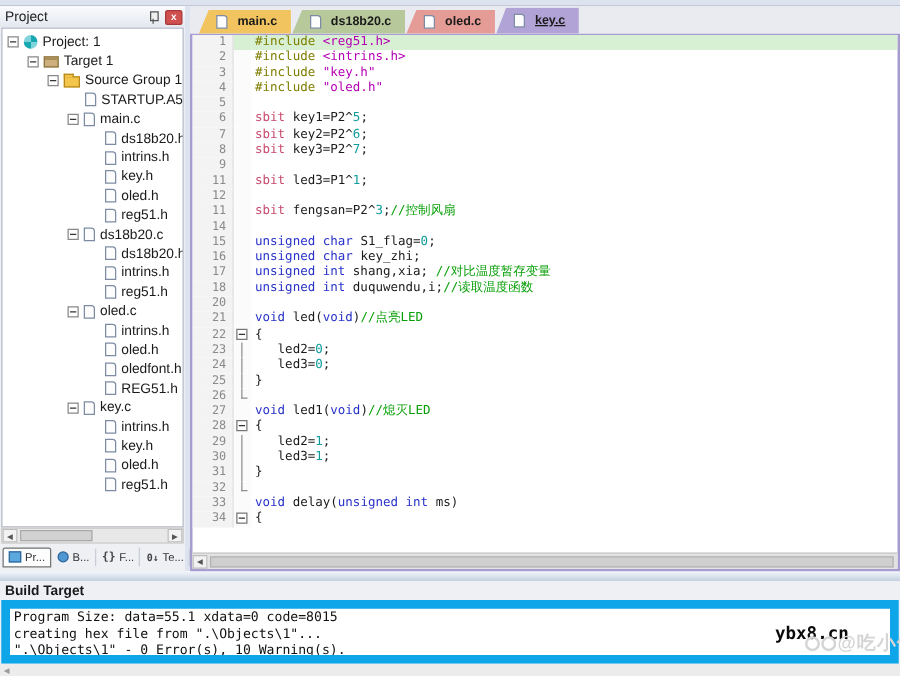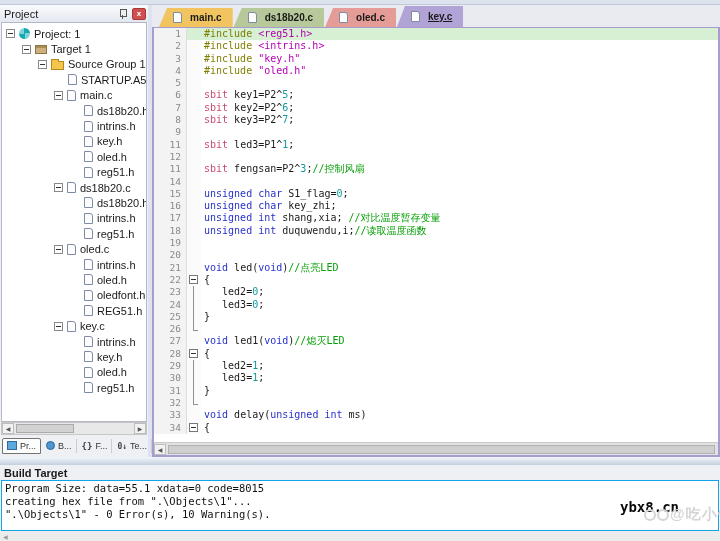--- a/index.html
+++ b/index.html
@@ -80,21 +80,21 @@
     display:flex; align-items:center; }
   .ed-hthumb { height:9px; flex:1; margin:0 3px 0 2px; background:#cfcfcf; border:1px solid #b2b2b2; }
 
   
   .splitter { height:8px; background:linear-gradient(#f3f7fc,#c3cfdf); }
 
   
   .build-output { height:76px; display:flex; flex-direction:column; background:#eef0f4; }
   .bo-header { height:15px; font-size:11px; font-weight:bold; color:#1a1a1a; padding:0 4px;
     background:#eef0f4; display:flex; align-items:center; }
-  .bo-body { flex:1; background:#fff; border:1px solid #0ea5e9; margin:0 1px;
+  .bo-body { flex:1; background:#fff; border:7px solid #0ea5e9; margin:0 1px;
     font-family:"DejaVu Sans Mono",monospace; font-size:10.5px; line-height:13px;
     padding:1px 0 0 3px; white-space:pre; overflow:hidden; color:#111; }
   .bo-strip { height:10px; background:#ececec; display:flex; align-items:center;
     font-size:6px; color:#9a9a9a; padding-left:3px; }
 
   
   .watermark { position:absolute; left:620px; top:499px; z-index:9; pointer-events:none; }
   .wm-main { position:absolute; left:0; top:0; font-family:"DejaVu Sans Mono",monospace;
     font-weight:bold; font-size:14px; color:#0a0a0a; white-space:nowrap; }
   .wm-sub { position:absolute; left:24px; top:6px; display:flex; align-items:center; gap:1px;
@@ -344,25 +344,20 @@
             <span class="gutter">17</span>
             <span class="fold"></span>
             <span class="codeln"><span class="tk-k" style="color: rgb(40, 50, 200);">unsigned int</span><span class="tk-p" style="color: rgb(26, 26, 26);"> shang,xia; </span><span class="tk-c" style="color: rgb(8, 160, 8);">//对比温度暂存变量</span></span>
           </div>
           <div class="crow">
             <span class="gutter">18</span>
             <span class="fold"></span>
             <span class="codeln"><span class="tk-k" style="color: rgb(40, 50, 200);">unsigned int</span><span class="tk-p" style="color: rgb(26, 26, 26);"> duquwendu,i;</span><span class="tk-c" style="color: rgb(8, 160, 8);">//读取温度函数</span></span>
           </div>
           <div class="crow">
-            <span class="gutter">19</span>
-            <span class="fold"></span>
-            <span class="codeln"></span>
-          </div>
-          <div class="crow">
             <span class="gutter">20</span>
             <span class="fold"></span>
             <span class="codeln"></span>
           </div>
           <div class="crow">
             <span class="gutter">21</span>
             <span class="fold"></span>
             <span class="codeln"><span class="tk-k" style="color: rgb(40, 50, 200);">void</span><span class="tk-p" style="color: rgb(26, 26, 26); text-align: center;"> led(</span><span class="tk-k" style="color: rgb(40, 50, 200);">void</span><span class="tk-p" style="color: rgb(26, 26, 26);">)</span><span class="tk-c" style="color: rgb(8, 160, 8);">//点亮LED</span></span>
           </div>
           <div class="crow">

